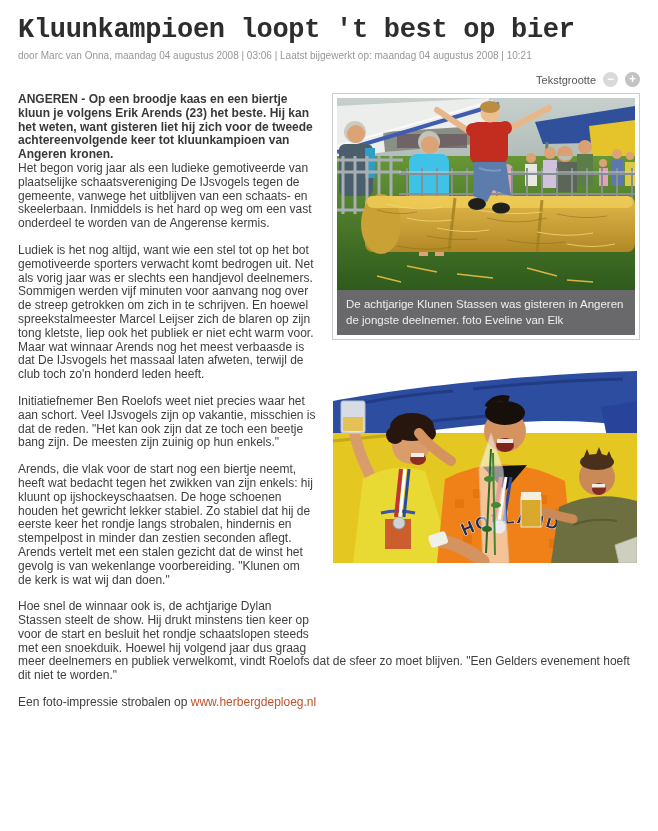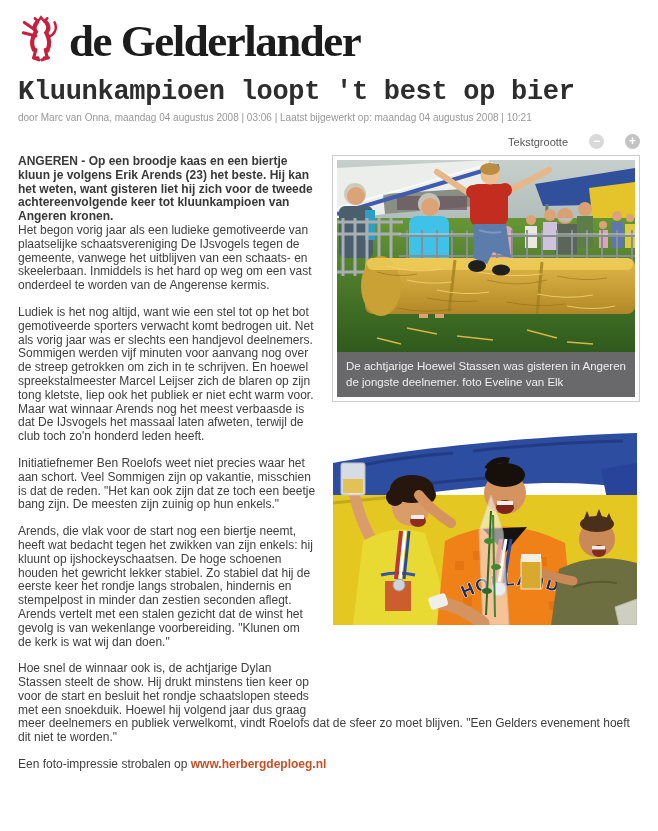--- a/index.html
+++ b/index.html
@@ -7,59 +7,45 @@
   .page{padding:0 18px;}
 
   
   .logo-row{display:flex;align-items:flex-end;gap:7px;margin-top:12px;}
   .lion{width:44px;height:50px;flex:0 0 auto;}
   .brand-text{font-family:"Liberation Serif",serif;font-weight:700;font-size:45px;line-height:0.92;color:#1c1c1c;letter-spacing:-1.5px;}
   h1.headline{font-family:Liberation Mono, monospace;font-weight:700;font-size:27px;letter-spacing:-0.3px;color:#2d2d2d;margin:15px 0 5px;}
   .byline{font-size:10px;color:#979797;}
 
   
-  .textsize-row{display:flex;justify-content:flex-end;align-items:center;gap:21px;margin:11px 0 6px;font-size:11px;color:#565656;}
+  .textsize-row{display:flex;justify-content:flex-end;align-items:center;gap:7px;margin:11px 0 6px;font-size:11px;color:#565656;}
   .circle-btn{display:inline-block;width:15px;height:15px;border-radius:50%;color:#fff;font-size:12px;line-height:14px;text-align:center;font-weight:bold;cursor:pointer;user-select:none;}
   .circle-btn.minus{background:#d9d9d9;}
   .circle-btn.plus{background:#c3c3c3;}
 
   
   .content{font-size:12px;line-height:1.15;color:#3e3e3e;}
   .content p{margin:0 0 13px;}
   .content p.intro{font-weight:bold;color:#383838;margin-bottom:0;}
   .content p.outro{margin-top:2px;}
-  .content a{color:#c05229;text-decoration:none;font-weight:bold;}
+  .content a{color:#c05229;text-decoration:none;}
 
   
   .media-col{float:right;width:308px;margin-left:16px;}
   .photo-card{border:1px solid #cccccc;padding:4px;margin:0 0 9px 0;}
   .photo-card svg{display:block;}
   .photo-card figcaption{background:#69696b;color:#efefef;font-size:11.5px;line-height:1.35;padding:7px 9px;}
   .photo2{display:block;margin:0 0 86px 1px;}
 </style>
 </head>
 <body>
 
 <div class="page">
 
   <header>
-    <div class="logo-row">
-      <svg class="lion" viewBox="0 0 40 48" aria-hidden="true">
-        <g fill="none" stroke="#c6203e" stroke-linecap="round">
-          <path d="M15,6 l3,3 3,-4 3,4 3,-3" stroke-width="2.4"></path>
-          <path d="M17,10 q-4,5 -1,9 q-6,9 -2,17" stroke-width="4"></path>
-          <path d="M26,10 q4,5 0,10 q5,9 1,17" stroke-width="4"></path>
-          <path d="M15,17 L5,10 M16,23 L4,20" stroke-width="3"></path>
-          <path d="M28,24 c6,-2 9,-8 6,-14" stroke-width="2.4"></path>
-          <path d="M16,36 l-2,8 5,2 M25,36 l2,8 -5,2" stroke-width="3"></path>
-          <path d="M14,44 h4 M24,44 h4" stroke-width="3"></path>
-        </g>
-      </svg>
-      <span class="brand-text">de Gelderlander</span>
-    </div>
 
     <h1 class="headline">Kluunkampioen loopt 't best op bier</h1>
     <div class="byline">door Marc van Onna, maandag 04 augustus 2008 | 03:06 | Laatst bijgewerkt op: maandag 04 augustus 2008 | 10:21</div>
   </header>
 
   <div class="textsize-row">
     <span>Tekstgrootte</span>
     <span class="circle-btn minus">−</span>
     <span class="circle-btn plus">+</span>
   </div>
@@ -197,21 +183,21 @@
             <circle cx="136" cy="32" r="7" fill="#c22d20"></circle>
               <circle cx="168" cy="30" r="7" fill="#c22d20"></circle>
             <circle cx="153" cy="15" r="9.5" fill="#ecbf90"></circle>
             <ellipse cx="153" cy="9" rx="10" ry="6" fill="#bb8d42"></ellipse>
             <polygon points="137,64 169,64 174,98 156,92 150,104 136,98" fill="#5c7cab"></polygon>
             <path d="M142,70 q10,4 22,2" stroke="#7c98c2" stroke-width="2" fill="none"></path>
             <ellipse cx="140" cy="106" rx="9" ry="6" fill="#1f1f1d"></ellipse>
             <ellipse cx="164" cy="110" rx="9" ry="5.5" fill="#1f1f1d"></ellipse>
           </g>
         </svg>
-        <figcaption>De achtjarige Hoewel Stassen was gisteren in Angeren de jongste deelnemer. foto Eveline van Elk</figcaption>
+        <figcaption>De achtjarige Klunen Stassen was gisteren in Angeren de jongste deelnemer. foto Eveline van Elk</figcaption>
       </figure>
 
       <svg class="photo2" width="304" height="214" viewBox="0 0 304 214" aria-hidden="true">
         <rect x="0" y="0" width="304" height="214" fill="#ffffff"></rect>
         <g>
           <path d="M0,52 C60,40 180,26 304,22 L304,78 C230,66 150,74 80,84 C50,88 20,90 0,92 Z" fill="#2d4da0"></path>
           <polygon points="268,58 304,52 304,152 280,118" fill="#27449a"></polygon>
           <g stroke="#1d3578" stroke-width="3" fill="none" opacity="0.7">
             <path d="M30,54 q40,-8 90,-12"></path>
               <path d="M140,40 q70,-8 150,-10"></path>
@@ -294,20 +280,20 @@
           <path d="M150,212 C134,200 122,194 108,192" stroke="#d5935f" stroke-width="13" fill="none" stroke-linecap="round"></path>
           <rect x="96" y="184" width="18" height="13" rx="3" fill="#f0f0ea" transform="rotate(-18 105 190)"></rect>
         </g>
         <polygon points="282,196 304,188 304,214 286,214" fill="#f0f0eb" opacity="0.75" stroke="#cfcfc5"></polygon>
       </svg>
     </aside>
 
     <p class="intro">ANGEREN - Op een broodje kaas en een biertje kluun je volgens Erik Arends (23) het beste. Hij kan het weten, want gisteren liet hij zich voor de tweede achtereenvolgende keer tot kluunkampioen van Angeren kronen.</p>
     <p>Het begon vorig jaar als een ludieke gemotiveerde van plaatselijke schaatsvereniging De IJsvogels tegen de gemeente, vanwege het uitblijven van een schaats- en skeelerbaan. Inmiddels is het hard op weg om een vast onderdeel te worden van de Angerense kermis.</p>
     <p>Ludiek is het nog altijd, want wie een stel tot op het bot gemotiveerde sporters verwacht komt bedrogen uit. Net als vorig jaar was er slechts een handjevol deelnemers. Sommigen werden vijf minuten voor aanvang nog over de streep getrokken om zich in te schrijven. En hoewel spreekstalmeester Marcel Leijser zich de blaren op zijn tong kletste, liep ook het publiek er niet echt warm voor. Maar wat winnaar Arends nog het meest verbaasde is dat De IJsvogels het massaal laten afweten, terwijl de club toch zo'n honderd leden heeft.</p>
-    <p>Initiatiefnemer Ben Roelofs weet niet precies waar het aan schort. Veel Sommigen zijn op vakantie, misschien is dat de reden. "Het kan ook zijn dat ze toch een beetje bang zijn. De meesten zijn zuinig op hun enkels."</p>
+    <p>Initiatiefnemer Ben Roelofs weet niet precies waar het aan schort. Veel IJsvogels zijn op vakantie, misschien is dat de reden. "Het kan ook zijn dat ze toch een beetje bang zijn. De meesten zijn zuinig op hun enkels."</p>
     <p>Arends, die vlak voor de start nog een biertje neemt, heeft wat bedacht tegen het zwikken van zijn enkels: hij kluunt op ijshockeyschaatsen. De hoge schoenen houden het gewricht lekker stabiel. Zo stabiel dat hij de eerste keer het rondje langs strobalen, hindernis en stempelpost in minder dan zestien seconden aflegt. Arends vertelt met een stalen gezicht dat de winst het gevolg is van wekenlange voorbereiding. "Klunen om de kerk is wat wij dan doen."</p>
     <p>Hoe snel de winnaar ook is, de achtjarige Dylan Stassen steelt de show. Hij drukt minstens tien keer op voor de start en besluit het rondje schaatslopen steeds met een snoekduik. Hoewel hij volgend jaar dus graag meer deelnemers en publiek verwelkomt, vindt Roelofs dat de sfeer zo moet blijven. "Een Gelders evenement hoeft dit niet te worden."</p>
     <p class="outro"><span>Een foto-impressie strobalen op </span><a href="#">www.herbergdeploeg.nl</a></p>
 
   </div>
 
 </div>
 
 </body></html>

